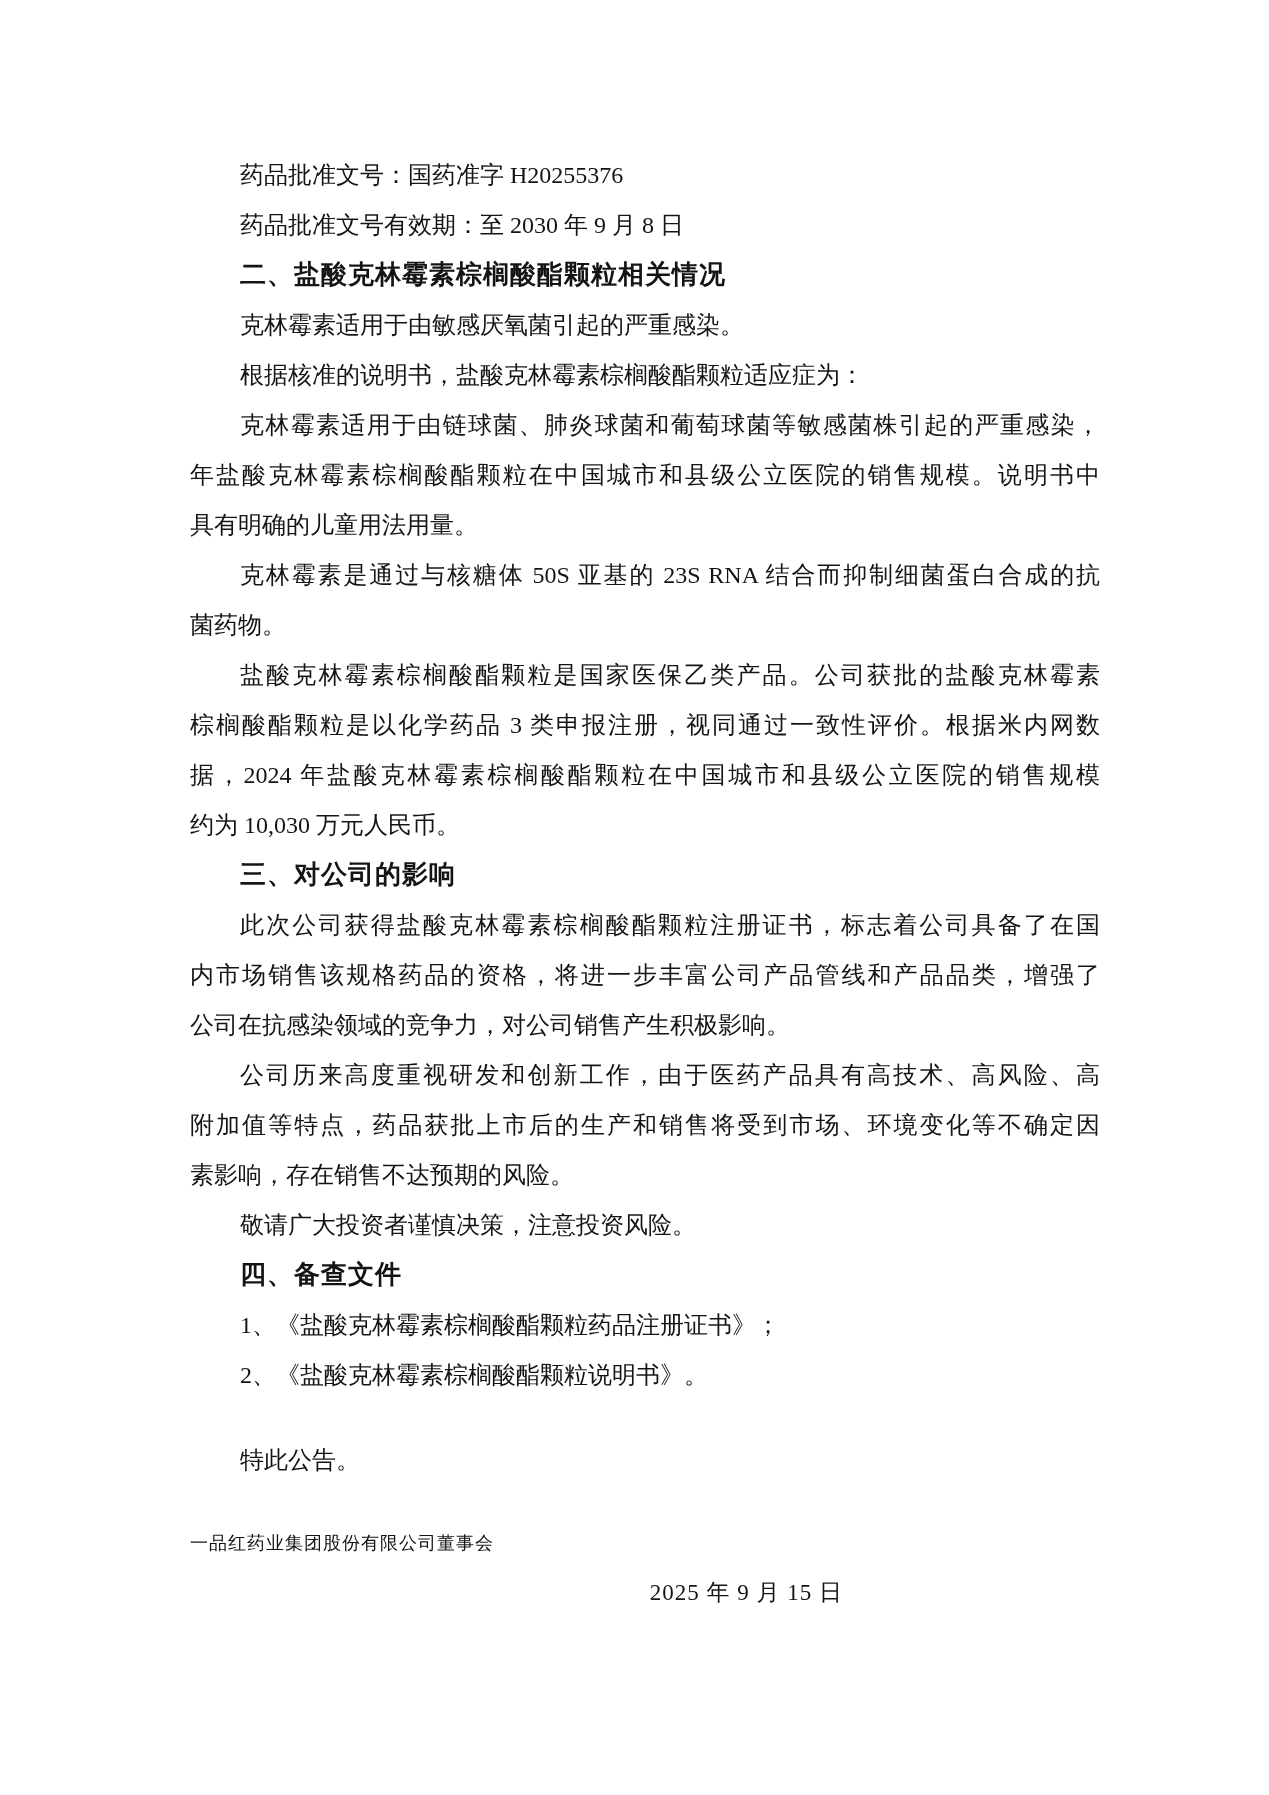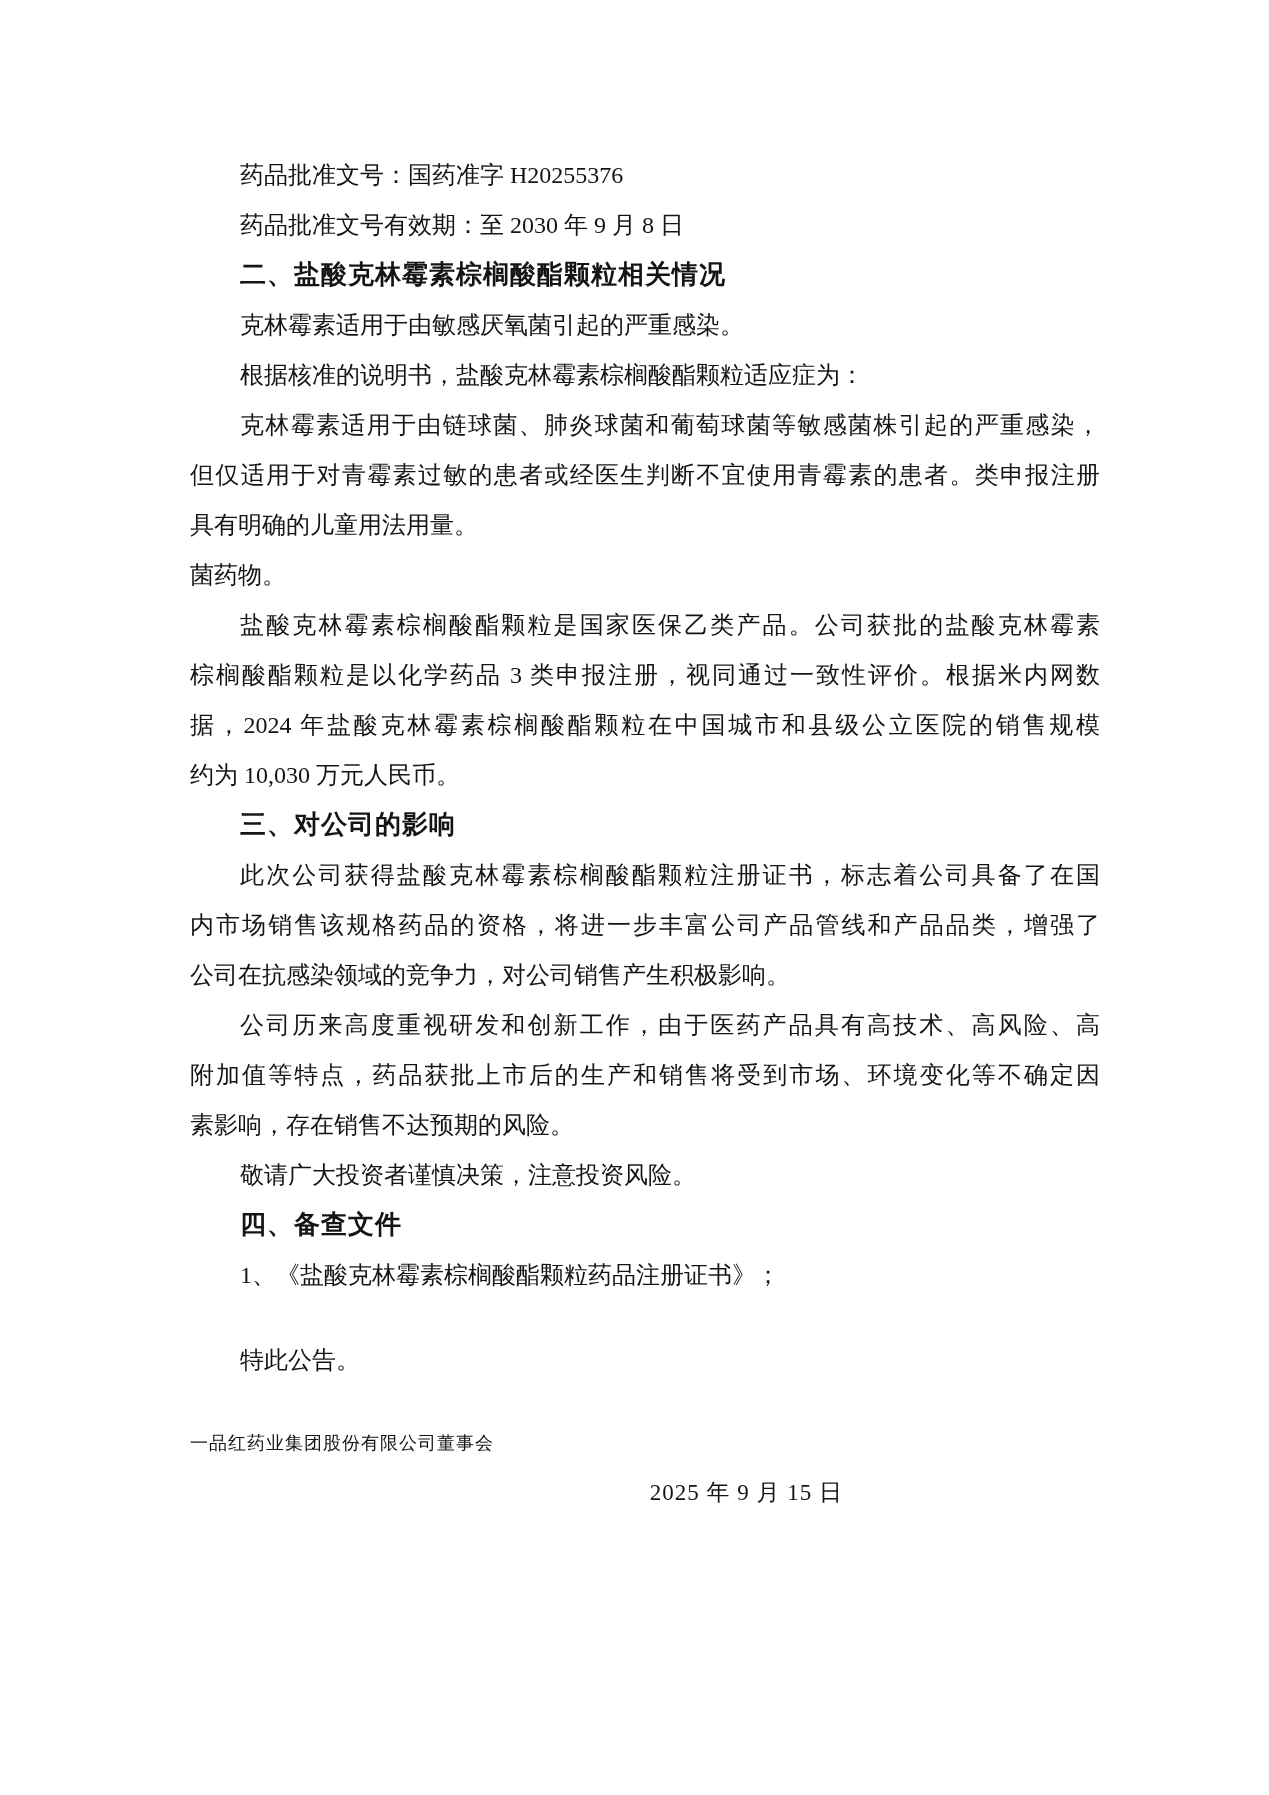--- a/index.html
+++ b/index.html
@@ -62,36 +62,38 @@
 <body>
 
 <div class="page">
   <div class="doc" id="doc-body">
       <div class="line indent">药品批准文号：国药准字 H20255376</div>
       <div class="line indent">药品批准文号有效期：至 2030 年 9 月 8 日</div>
       <div class="line indent heading">二、盐酸克林霉素棕榈酸酯颗粒相关情况</div>
       <div class="line indent">克林霉素适用于由敏感厌氧菌引起的严重感染。</div>
       <div class="line indent">根据核准的说明书，盐酸克林霉素棕榈酸酯颗粒适应症为：</div>
       <div class="line indent justify">克林霉素适用于由链球菌、肺炎球菌和葡萄球菌等敏感菌株引起的严重感染，</div>
-      <div class="line justify">但仅适用于对青霉素过敏的患者或经医生判断不宜使用青霉素的患者。类申报注册</div>
+      <div class="line justify">年盐酸克林霉素棕榈酸酯颗粒在中国城市和县级公立医院的销售规模。说明书中</div>
       <div class="line">具有明确的儿童用法用量。</div>
+      <div class="line indent justify">克林霉素是通过与核糖体 50S 亚基的 23S RNA 结合而抑制细菌蛋白合成的抗</div>
       <div class="line">菌药物。</div>
       <div class="line indent justify">盐酸克林霉素棕榈酸酯颗粒是国家医保乙类产品。公司获批的盐酸克林霉素</div>
       <div class="line justify">棕榈酸酯颗粒是以化学药品 3 类申报注册，视同通过一致性评价。根据米内网数</div>
       <div class="line justify">据，2024 年盐酸克林霉素棕榈酸酯颗粒在中国城市和县级公立医院的销售规模</div>
       <div class="line">约为 10,030 万元人民币。</div>
       <div class="line indent heading">三、对公司的影响</div>
       <div class="line indent justify">此次公司获得盐酸克林霉素棕榈酸酯颗粒注册证书，标志着公司具备了在国</div>
       <div class="line justify">内市场销售该规格药品的资格，将进一步丰富公司产品管线和产品品类，增强了</div>
       <div class="line">公司在抗感染领域的竞争力，对公司销售产生积极影响。</div>
       <div class="line indent justify">公司历来高度重视研发和创新工作，由于医药产品具有高技术、高风险、高</div>
       <div class="line justify">附加值等特点，药品获批上市后的生产和销售将受到市场、环境变化等不确定因</div>
       <div class="line">素影响，存在销售不达预期的风险。</div>
       <div class="line indent">敬请广大投资者谨慎决策，注意投资风险。</div>
       <div class="line indent heading">四、备查文件</div>
       <div class="line indent">1、《盐酸克林霉素棕榈酸酯颗粒药品注册证书》；</div>
+      <div class="line indent">2、《盐酸克林霉素棕榈酸酯颗粒说明书》。</div>
       <div class="spacer" style="height: 35px;"></div>
       <div class="line indent">特此公告。</div>
       <div class="spacer" style="height: 33px;"></div>
       <div class="line sig-company">一品红药业集团股份有限公司董事会</div>
       <div class="line sig-date">2025 年 9 月 15 日</div>
     </div>
 </div>
 
 </body></html>

